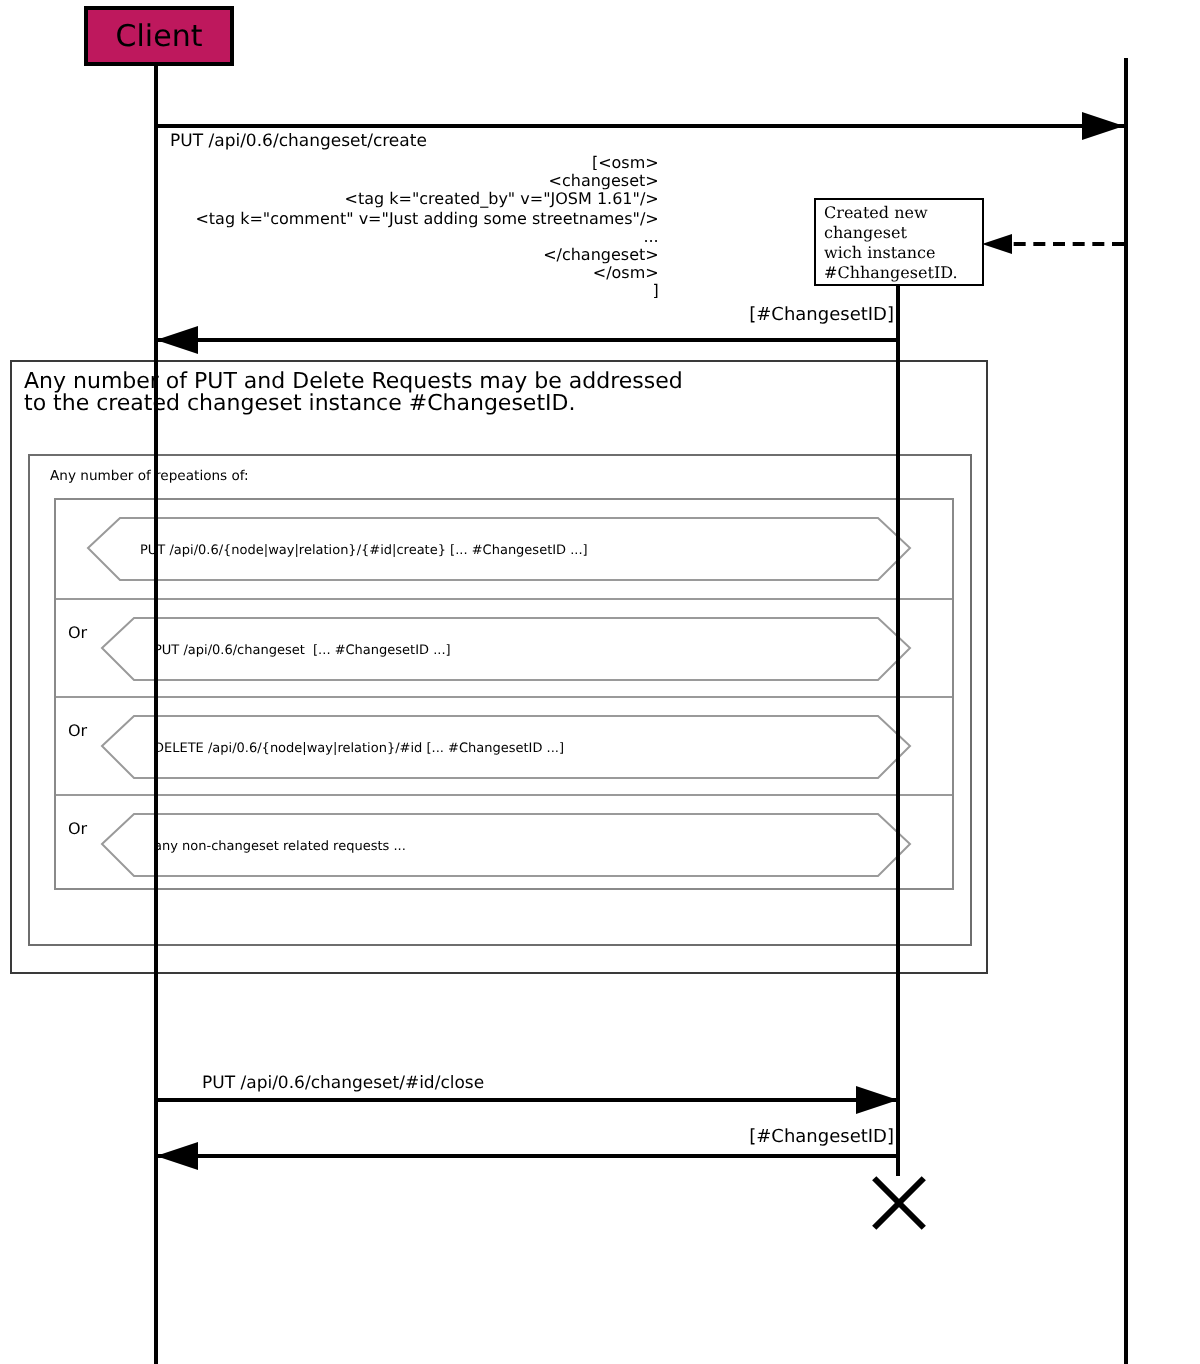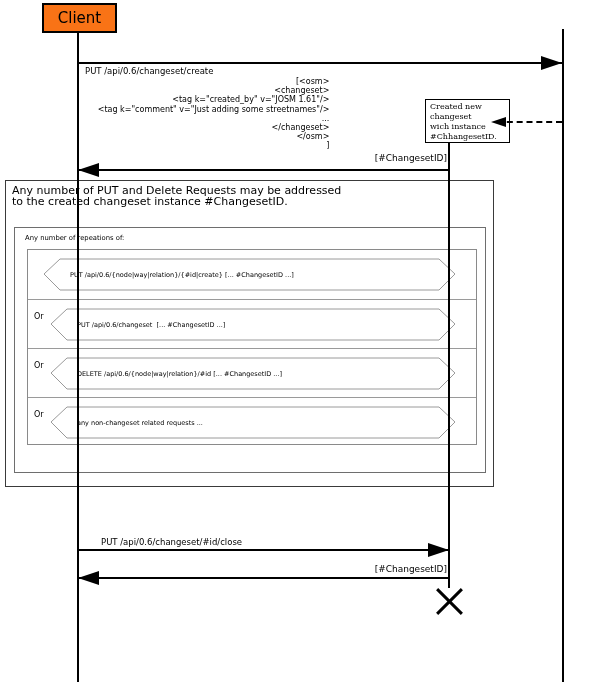--- a/index.html
+++ b/index.html
@@ -6,21 +6,21 @@
   .stage{
     position:relative;width:600px;height:682px;background:#ffffff;overflow:hidden;
     font-family:"DejaVu Sans","Liberation Sans",sans-serif;color:#000;
   }
   
   .lifeline{position:absolute;width:2px;background:#000;z-index:30;}
   #ll-client{left:77px;top:29px;height:653px;}
   #ll-server{left:562px;top:29px;height:653px;}
   #ll-changeset{left:448px;top:143px;height:445px;}
   
-  .actor{position:absolute;top:3px;height:26px;border:2px solid #000;background:#f97316;
+  .actor{position:absolute;top:3px;height:26px;border:2px solid #000;background:#be185d;
          display:flex;align-items:center;justify-content:center;font-size:15px;z-index:40;}
   #actor-client{left:42px;width:71px;}
   #actor-server{left:527px;width:70px;}
   
   .mline{position:absolute;height:2px;background:#000;z-index:20;}
   .ah{position:absolute;width:0;height:0;z-index:21;}
   .ah-right{border-top:7px solid transparent;border-bottom:7px solid transparent;border-left:21px solid #000;}
   .ah-left{border-top:7px solid transparent;border-bottom:7px solid transparent;border-right:21px solid #000;}
   .ah-left-sm{border-top:5px solid transparent;border-bottom:5px solid transparent;border-right:15px solid #000;}
   #msg1-line{left:78px;top:62px;width:484px;}
@@ -36,21 +36,21 @@
   
   .mlabel{position:absolute;font-size:8.5px;white-space:pre;z-index:22;text-align:right;}
   #msg1-label{left:85px;top:66px;}
   #payload{left:85px;top:77px;font-size:8px;line-height:9.2px;white-space:pre;}
   #ret1-label{right:153px;top:153px;font-size:9px;}
   #close-label{left:85px;top:537px;margin-left:16px;}
   #ret2-label{right:153px;top:564px;font-size:9px;}
   
   #note-created{position:absolute;left:407px;top:99px;width:85px;height:44px;border:1.5px solid #000;
     background:#fff;font-family:"DejaVu Serif","Liberation Serif",serif;font-size:8px;line-height:10px;
-    padding:2px 0 0 4px;white-space:pre;box-sizing:border-box;z-index:15;margin-left:18px;}
+    padding:2px 0 0 4px;white-space:pre;box-sizing:border-box;z-index:15;}
   #note-closed{position:absolute;left:467px;top:587px;font-family:"DejaVu Serif","Liberation Serif",serif;
     font-size:7.5px;line-height:9px;white-space:pre;z-index:22;}
   
   .frame{position:absolute;background:transparent;z-index:5;box-sizing:border-box;}
   #frame-outer{left:5px;top:180px;width:489px;height:307px;border:1.5px solid #3a3a3a;}
   #frame-outer-label{position:absolute;left:6px;top:4px;font-size:11px;line-height:11px;white-space:pre;}
   #frame-mid{left:14px;top:227px;width:472px;height:246px;border:1px solid #6e6e6e;}
   #frame-mid-label{position:absolute;left:10px;top:6px;font-size:6.8px;}
   #frame-inner{left:27px;top:249px;width:450px;height:196px;border:1px solid #8a8a8a;}
   .req-row{position:relative;height:49px;box-sizing:border-box;}

